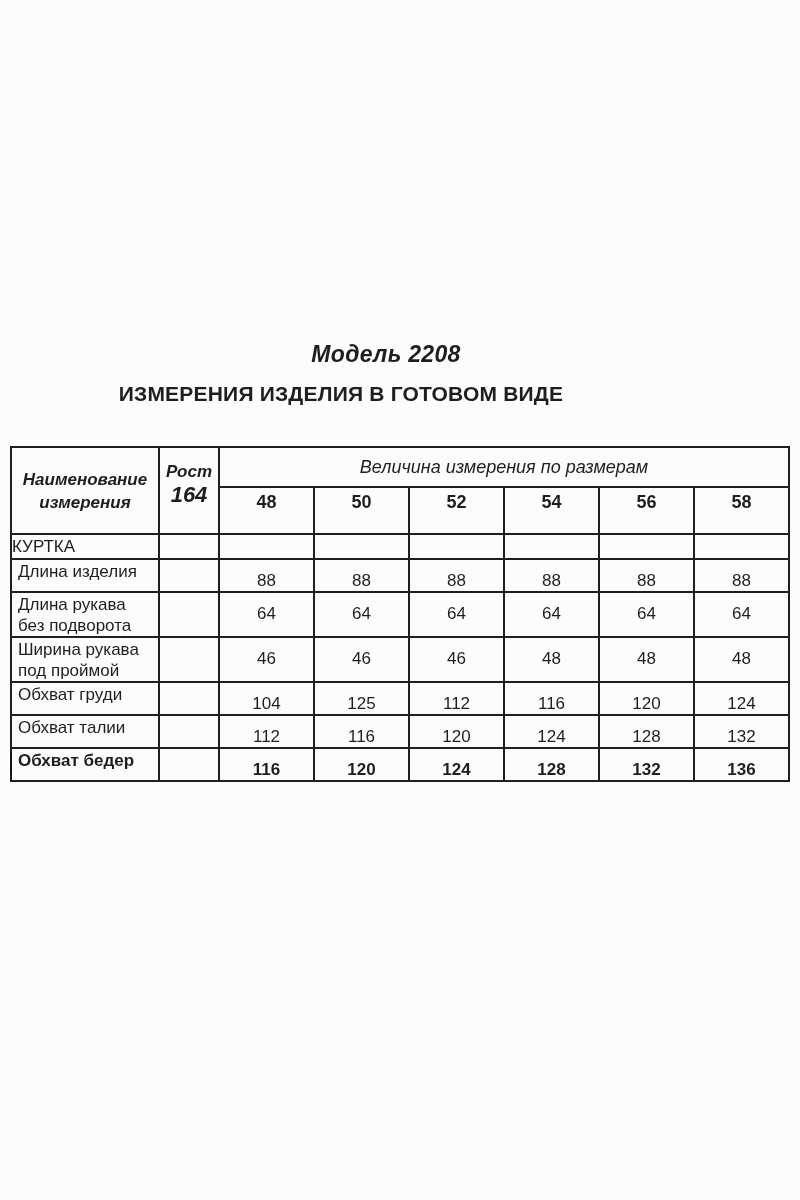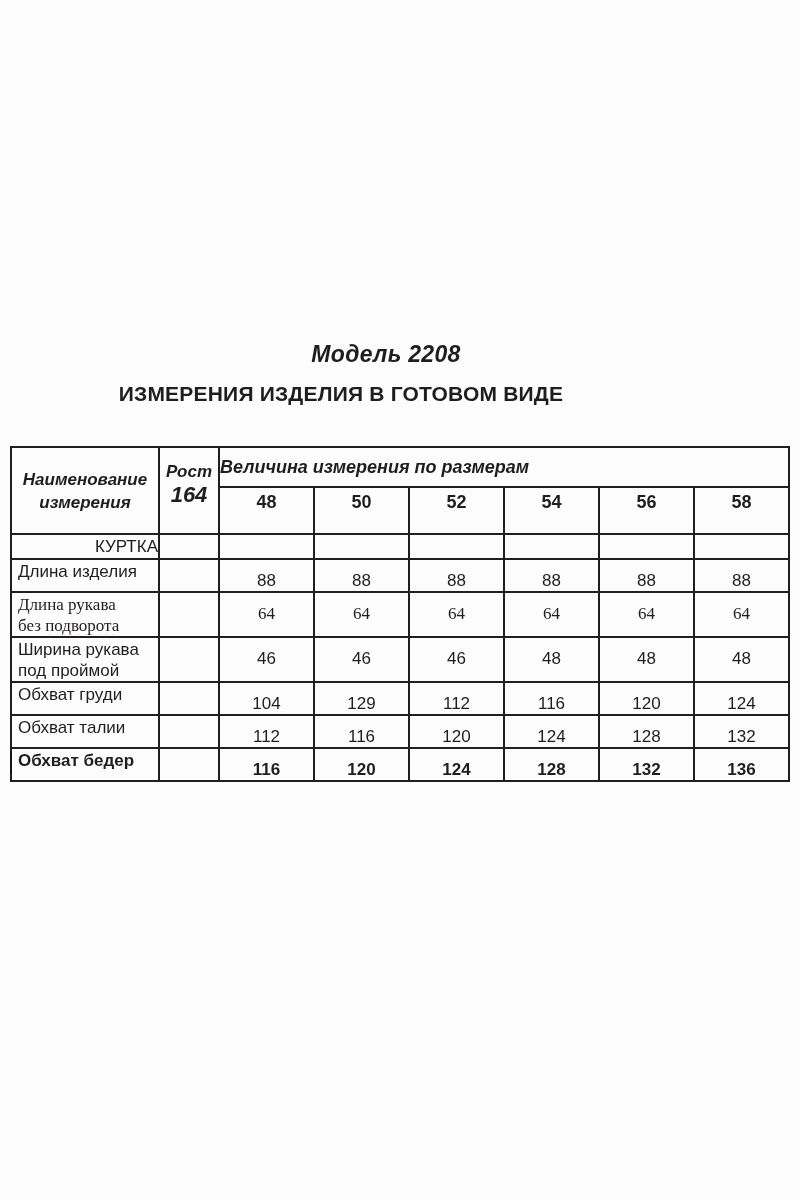--- a/index.html
+++ b/index.html
@@ -71,35 +71,35 @@
     line-height: 20px;
   }
   .height-value {
     display: block;
     font-weight: bold;
     font-style: italic;
     font-size: 22px;
     line-height: 26px;
   }
   .sizes-header {
+    text-align: center;
+    vertical-align: middle;
+    font-weight: normal;
+    font-style: italic;
+    font-size: 18px;
+  }
+  .size-cell {
+    text-align: center;
+    vertical-align: top;
+    padding-top: 4px;
+    font-weight: bold;
+    font-size: 18px;
+  }
+  .section-cell {
     text-align: left;
-    vertical-align: middle;
-    font-weight: bold;
-    font-style: italic;
-    font-size: 18px;
-  }
-  .size-cell {
-    text-align: center;
-    vertical-align: top;
-    padding-top: 4px;
-    font-weight: bold;
-    font-size: 18px;
-  }
-  .section-cell {
-    text-align: right;
     vertical-align: middle;
     font-weight: normal;
     font-size: 17px;
     line-height: 20px;
   }
   .label-cell {
     text-align: left;
     vertical-align: top;
     padding: 1px 4px 0 6px;
     font-size: 17px;
@@ -177,21 +177,21 @@
   <tr style="height: 21px;">
     <td class="label-cell">Длина изделия</td>
     <td class="val-cell"></td>
   <td class="val-cell">88</td>
         <td class="val-cell">88</td>
         <td class="val-cell">88</td>
         <td class="val-cell">88</td>
         <td class="val-cell">88</td>
         <td class="val-cell">88</td>
       </tr>
-      <tr style="height: 44px; font-family: Liberation Serif, serif;">
+      <tr style="height: 44px;">
     <td class="label-cell">Длина рукава
 без <span class="misspelled">подворота</span></td>
     <td class="val-cell"></td>
   <td class="val-cell">64</td>
         <td class="val-cell">64</td>
         <td class="val-cell">64</td>
         <td class="val-cell">64</td>
         <td class="val-cell">64</td>
         <td class="val-cell">64</td>
       </tr>
@@ -203,21 +203,21 @@
         <td class="val-cell">46</td>
         <td class="val-cell">46</td>
         <td class="val-cell">48</td>
         <td class="val-cell">48</td>
         <td class="val-cell">48</td>
       </tr>
       <tr style="height: 22px;">
     <td class="label-cell">Обхват груди</td>
     <td class="val-cell"></td>
   <td class="val-cell">104</td>
-        <td class="val-cell">129</td>
+        <td class="val-cell">125</td>
         <td class="val-cell">112</td>
         <td class="val-cell">116</td>
         <td class="val-cell">120</td>
         <td class="val-cell">124</td>
       </tr>
       <tr style="height: 21px;">
     <td class="label-cell">Обхват талии</td>
     <td class="val-cell"></td>
   <td class="val-cell">112</td>
         <td class="val-cell">116</td>

